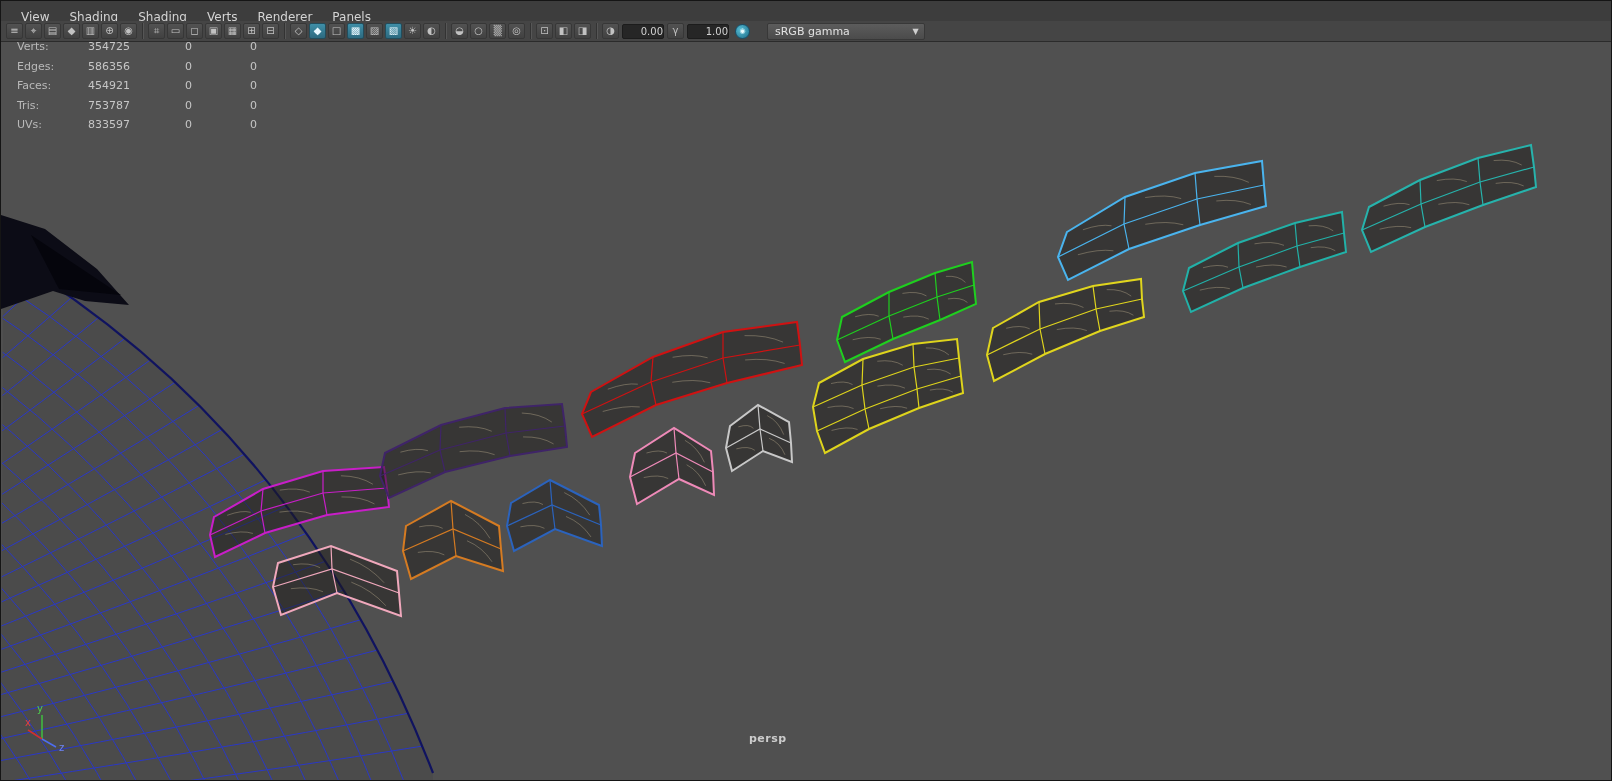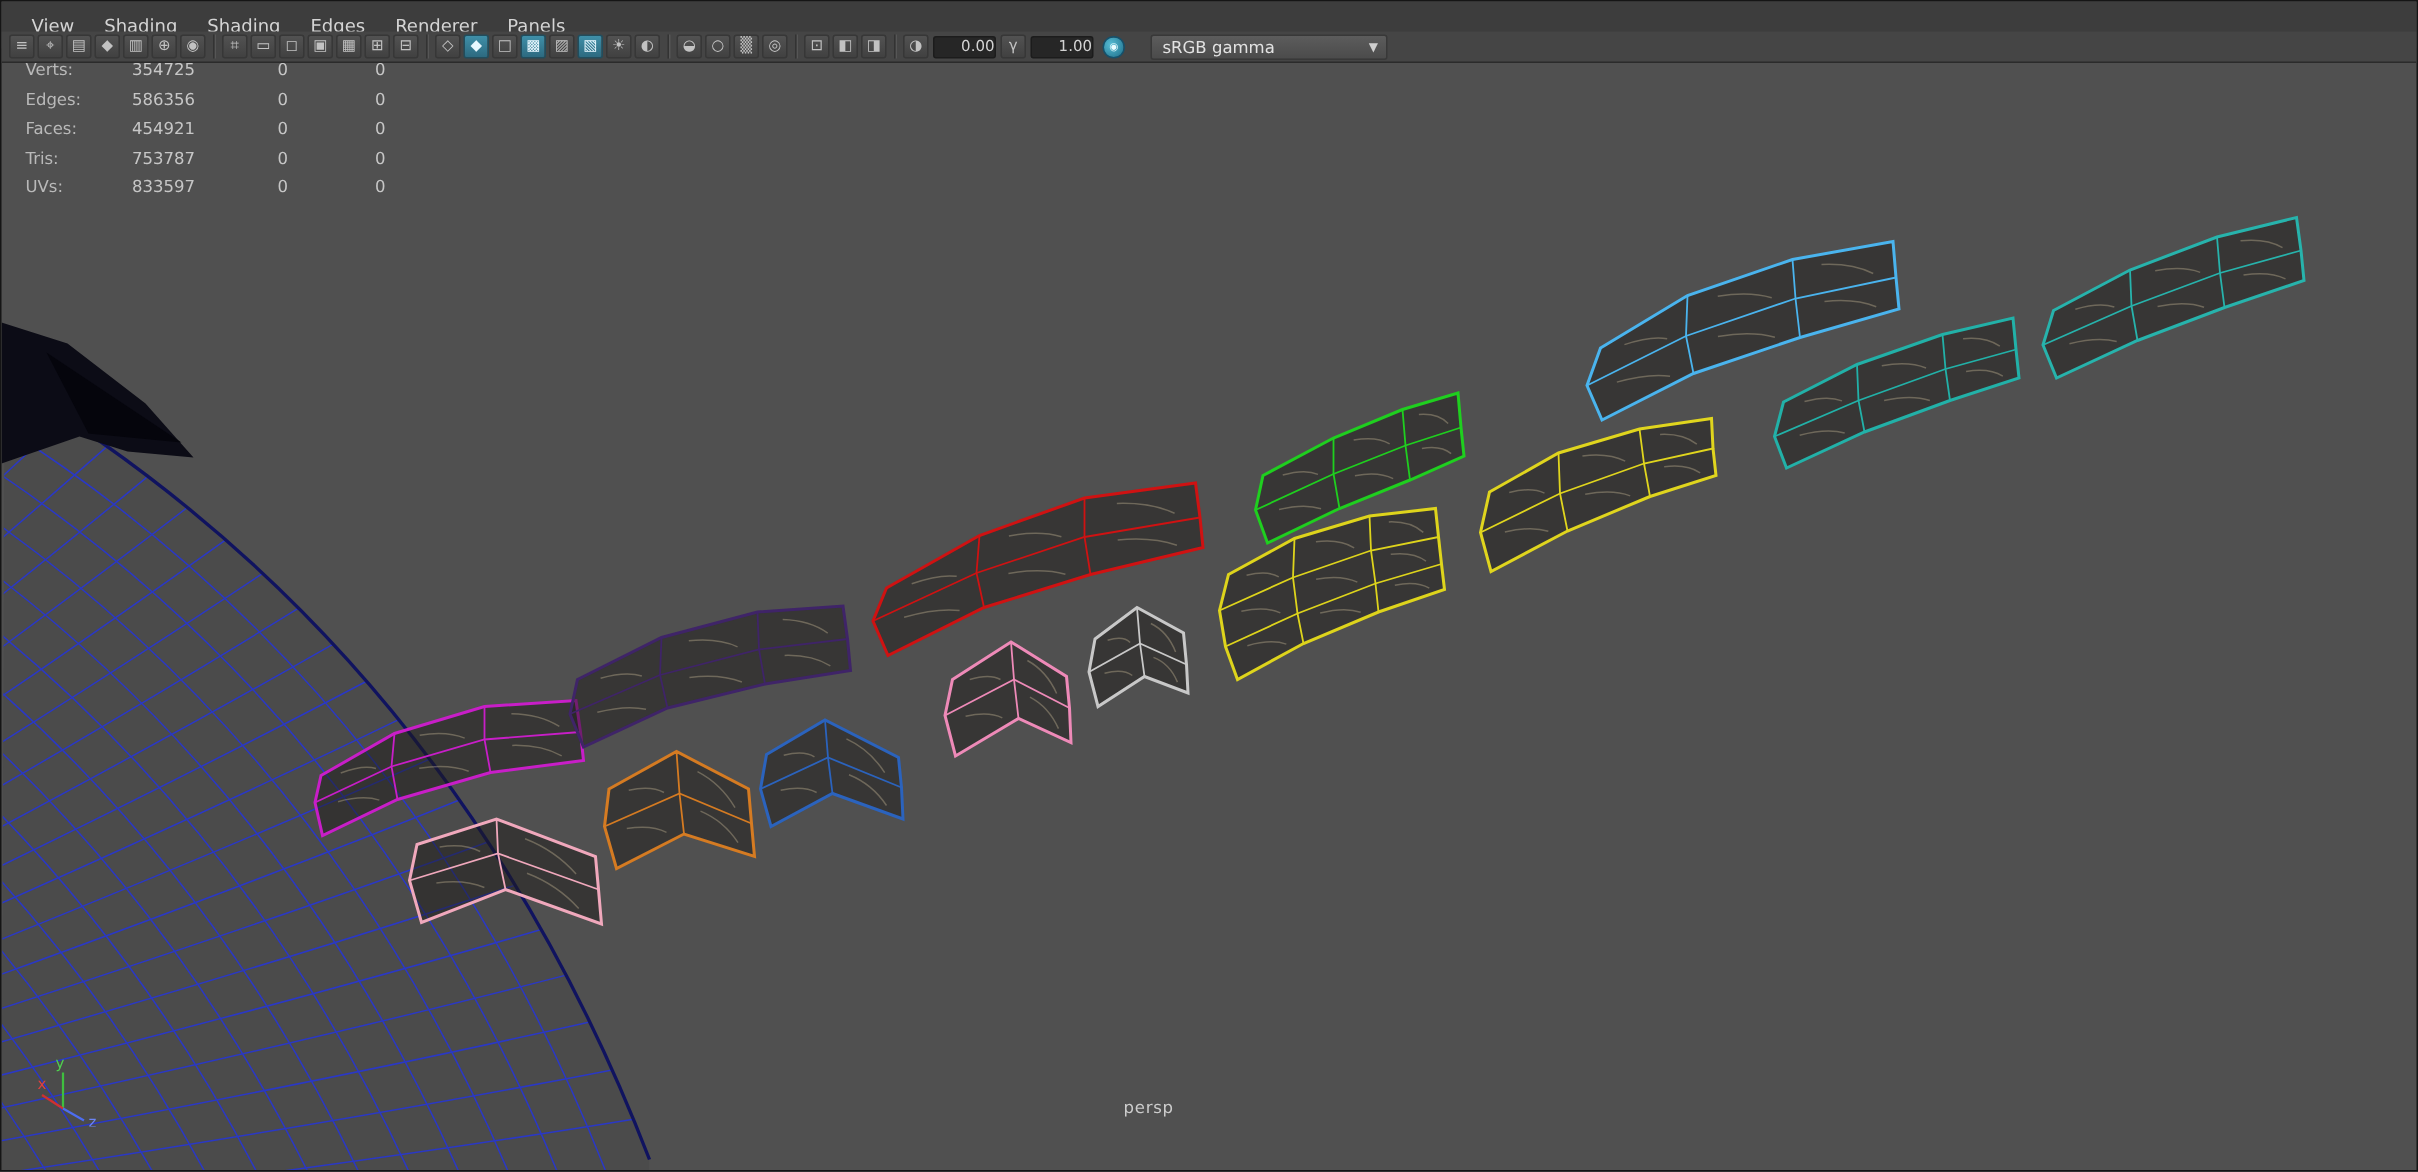--- a/index.html
+++ b/index.html
@@ -20,21 +20,21 @@
   .tb-dropdown .lbl{flex:1;font-size:11px;color:#e2e2e2;padding-left:7px;white-space:nowrap}
   .tb-dropdown .arr{width:17px;text-align:center;font-size:8px;color:#cfcfcf}
   
   #hud{position:absolute;left:16px;top:39px;z-index:5}
   .hud-row{display:flex;height:19.6px;font-size:11px;font-weight:normal;color:#b9b9b9}
   .hud-label{width:66px}
   .hud-v1{width:52px;text-align:center;color:#c6c6c6}
   .hud-v2{width:57px;text-align:right;color:#c6c6c6}
   .hud-v3{width:65px;text-align:right;color:#c6c6c6}
   
-  #persp-label{position:absolute;left:748px;top:731px;z-index:5;font-size:11px;font-weight:normal;color:#cccccc;letter-spacing:.5px}
+  #persp-label{position:absolute;left:748px;top:731px;z-index:5;font-size:11px;font-weight:bold;color:#cccccc;letter-spacing:.5px}
   #axis-indicator{position:absolute;left:24px;top:700px;z-index:5}
 </style>
 </head>
 <body>
 
 <svg id="scene-svg" width="1612" height="781">
     <defs>
       <clipPath id="meshclip">
         <path d="M2,252 Q300,430 432,772 L432,781 L0,781 Z"></path>
       </clipPath>
@@ -295,21 +295,21 @@
   <line x1="17" y1="38" x2="31" y2="46" stroke="#4d6df0" stroke-width="1.5"></line>
   <text x="12" y="11" font-size="10" fill="#4fd04f">y</text>
   <text x="0" y="25" font-size="10" fill="#e04040">x</text>
   <text x="34" y="50" font-size="10" fill="#6d85f5">z</text>
 </svg>
 
 <div id="menubar">
     <div class="menu-item">View</div>
     <div class="menu-item">Shading</div>
     <div class="menu-item">Shading</div>
-    <div class="menu-item">Edges</div>
+    <div class="menu-item">Verts</div>
     <div class="menu-item">Renderer</div>
     <div class="menu-item">Panels</div>
   </div>
 
 <div id="toolbar">
     <div class="tb-icon">≡</div>
     <div class="tb-icon">⌖</div>
     <div class="tb-icon">▤</div>
     <div class="tb-icon">◆</div>
     <div class="tb-icon">▥</div>

